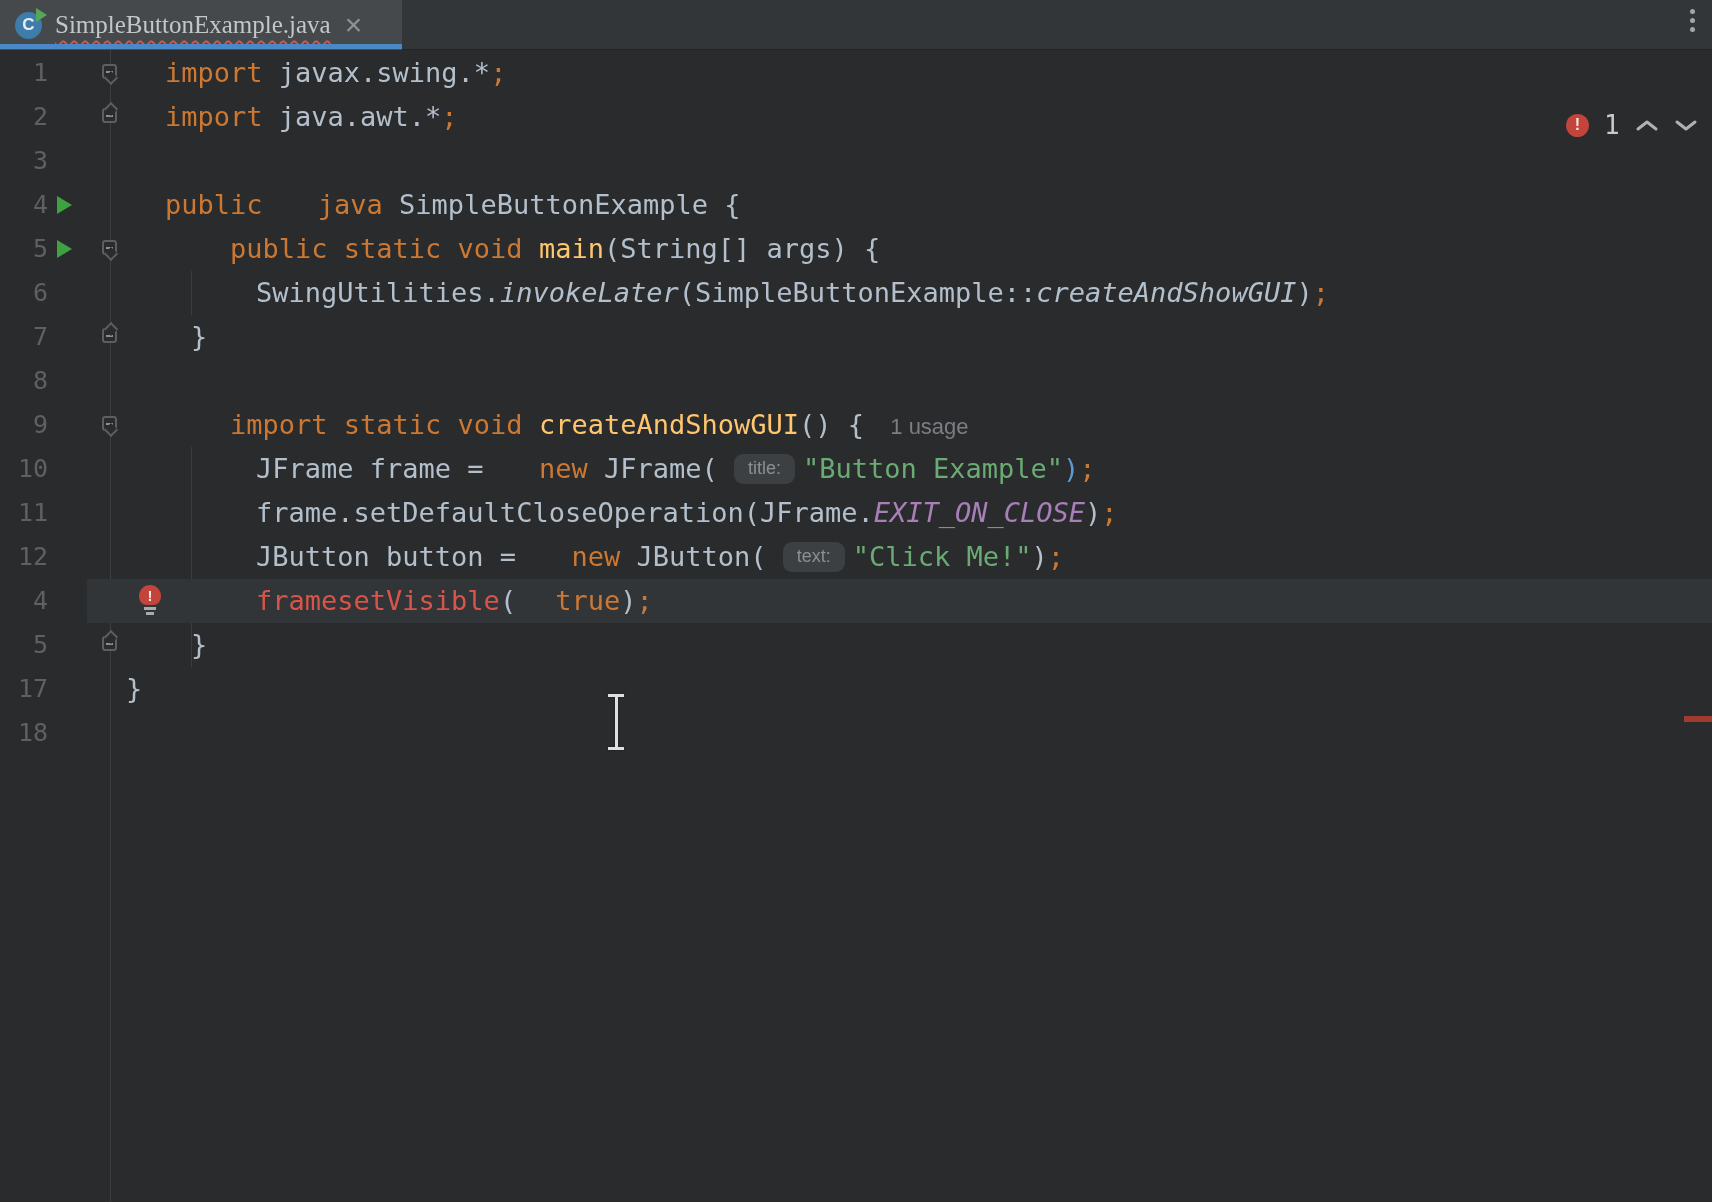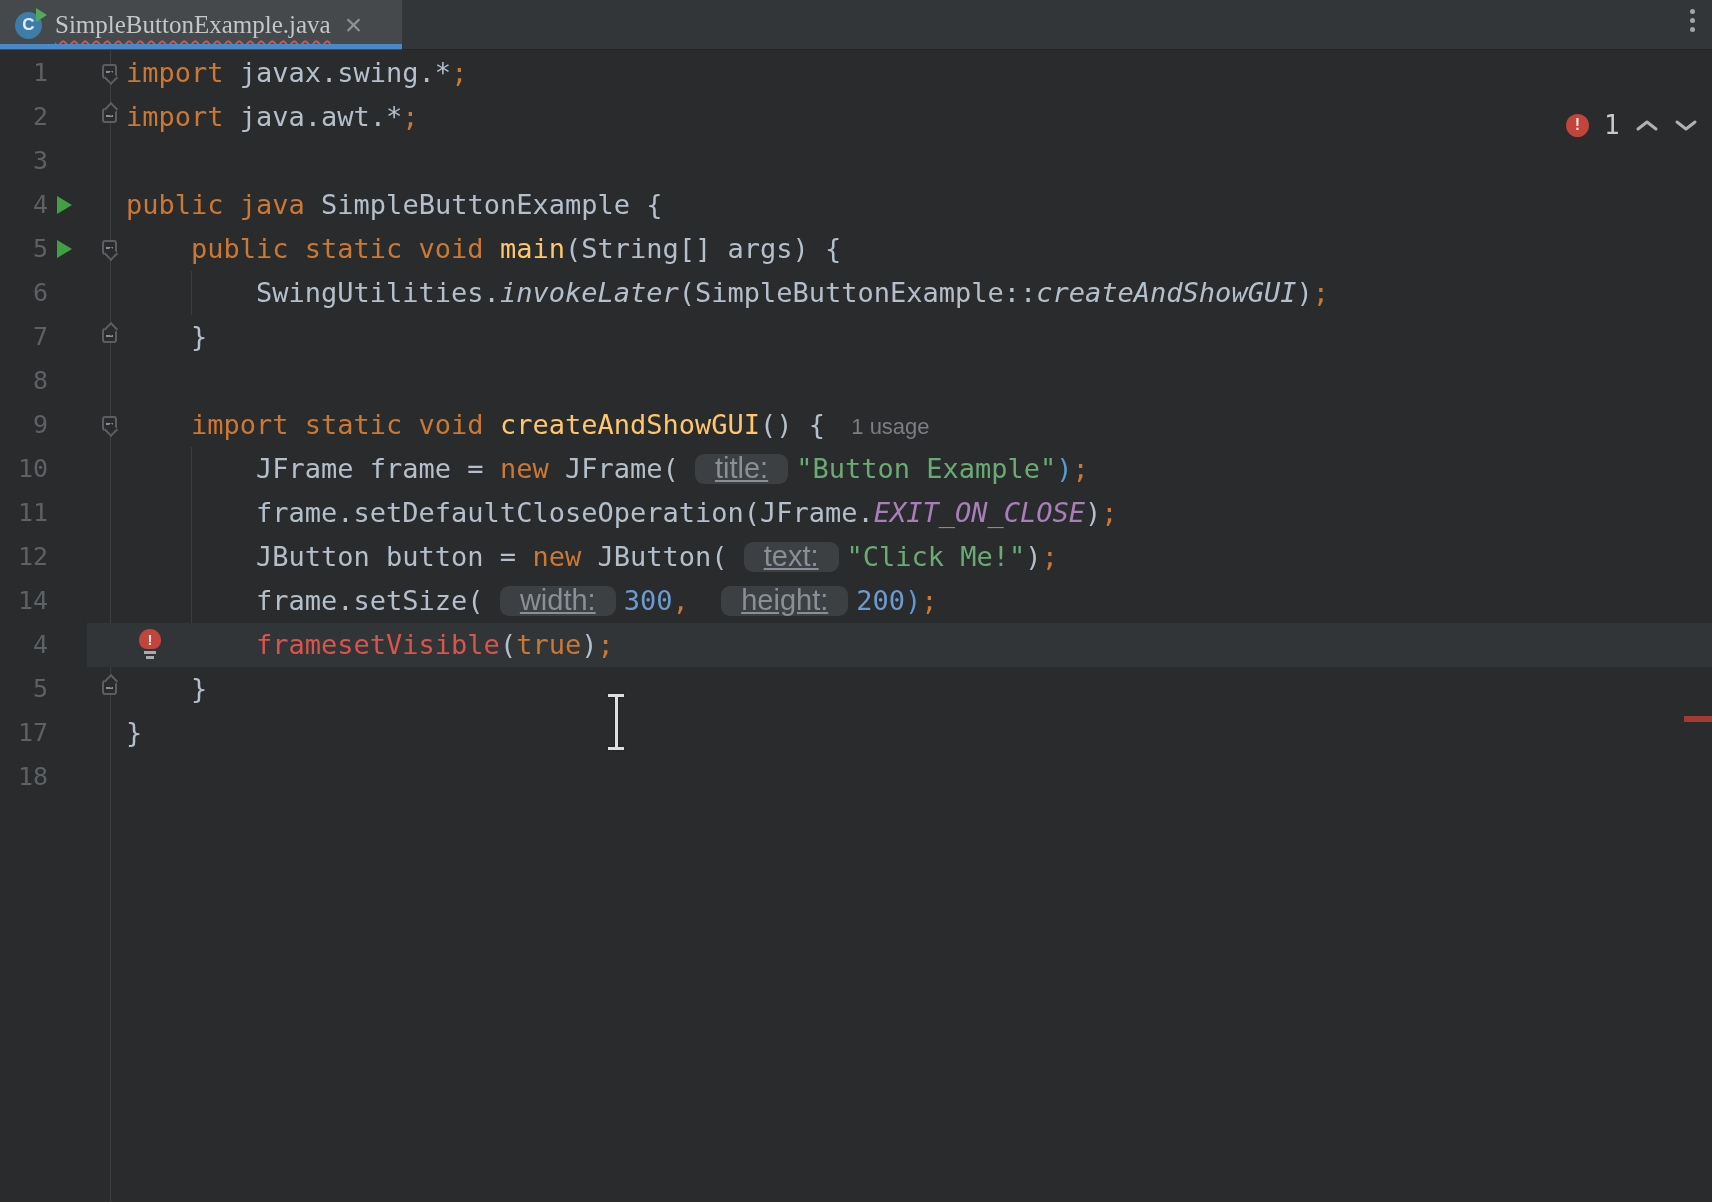--- a/index.html
+++ b/index.html
@@ -36,27 +36,27 @@
   .chev{cursor:pointer;display:block;}
   #stripe-mark{position:absolute;right:0;top:666px;width:28px;height:6px;background:#A13A30;cursor:pointer;}
 
   
   #code-area{position:absolute;left:0;top:1px;right:0;}
   .line{position:relative;height:44px;white-space:pre;}
   .line.current{background:linear-gradient(to right,transparent 87px,var(--ui-caretRow) 87px);}
   .lnum{position:absolute;left:0;top:0;width:48px;text-align:right;
         color:#5E6164;font-size:25px;line-height:44px;}
   .code{position:absolute;left:126px;top:0;font-size:27px;line-height:44px;color:var(--c-pl);}
-  .t-kw{color:var(--c-kw);} .t-pl{color:var(--c-pl);} .t-md{color:var(--c-md);}
+  .t-kw{color:var(--c-kw);margin-left:39px;} .t-pl{color:var(--c-pl);} .t-md{color:var(--c-md);}
   .t-st{color:var(--c-st);} .t-nu{color:var(--c-nu);} .t-er{color:var(--c-er);}
   .t-pu{color:var(--c-pu);} .t-pb{color:var(--c-pb);}
   .t-im{color:var(--c-pl);font-style:italic;} .t-co{color:var(--c-co);font-style:italic;}
-  .t-hint{display:inline-block;vertical-align:middle;margin:0 8px 4px 0;padding:2px 20px 4px;
+  .t-hint{display:inline-block;vertical-align:middle;margin:0 8px 4px 0;padding:2px 14px 4px;
           border-radius:9px;background:#3C4043;color:#8A8F95;
-          font-family:"Liberation Sans",sans-serif;font-size:29px;line-height:24px;text-decoration:underline;}
+          font-family:"Liberation Sans",sans-serif;font-size:18px;line-height:24px;}
   .t-us{color:#7A7F84;font-family:"Liberation Sans",sans-serif;font-size:22px;margin-left:10px;text-align:right;}
 
   
   .run-icon{position:absolute;left:57px;top:13px;width:0;height:0;cursor:pointer;
             border-left:15px solid #40A142;border-top:9px solid transparent;border-bottom:9px solid transparent;}
   .fold-marker{position:absolute;left:102px;top:13px;width:15px;height:15px;box-sizing:border-box;
                border:2px solid #5B5F62;border-radius:3px;background:var(--ui-editorBg);cursor:pointer;}
   .fold-marker::before{content:"";position:absolute;left:2px;right:2px;top:4.5px;height:2px;background:#8A8E91;}
   .fold-marker.start::after{content:"";position:absolute;left:1.5px;bottom:-6px;width:8px;height:8px;
                background:var(--ui-editorBg);border-right:2px solid #5B5F62;border-bottom:2px solid #5B5F62;
@@ -111,21 +111,20 @@
         <div class="line"><span class="lnum">3</span><span class="code"></span></div>
         <div class="line"><span class="lnum">4</span><span class="run-icon"></span><span class="code"><span class="t-kw">public</span><span class="t-pl"> </span><span class="t-kw">java</span><span class="t-pl"> SimpleButtonExample {</span></span></div>
         <div class="line"><span class="lnum">5</span><span class="run-icon"></span><span class="fold-marker start"></span><span class="code"><span class="t-pl">    </span><span class="t-kw">public static void</span><span class="t-pl"> </span><span class="t-md">main</span><span class="t-pl">(String[] args) {</span></span></div>
         <div class="line"><span class="lnum">6</span><span class="code"><span class="t-pl">        SwingUtilities.</span><span class="t-im">invokeLater</span><span class="t-pl">(SimpleButtonExample::</span><span class="t-im">createAndShowGUI</span><span class="t-pl">)</span><span class="t-pu">;</span></span></div>
         <div class="line"><span class="lnum">7</span><span class="fold-marker end"></span><span class="code"><span class="t-pl">    }</span></span></div>
         <div class="line"><span class="lnum">8</span><span class="code"></span></div>
         <div class="line"><span class="lnum">9</span><span class="fold-marker start"></span><span class="code"><span class="t-pl">    </span><span class="t-kw">import static void</span><span class="t-pl"> </span><span class="t-md">createAndShowGUI</span><span class="t-pl">() { </span><span class="t-us">1 usage</span></span></div>
         <div class="line"><span class="lnum">10</span><span class="code"><span class="t-pl">        JFrame frame = </span><span class="t-kw">new</span><span class="t-pl"> JFrame( </span><span class="t-hint">title:</span><span class="t-st">"Button Example"</span><span class="t-pb">)</span><span class="t-pu">;</span></span></div>
         <div class="line"><span class="lnum">11</span><span class="code"><span class="t-pl">        frame.setDefaultCloseOperation(JFrame.</span><span class="t-co">EXIT_ON_CLOSE</span><span class="t-pl">)</span><span class="t-pu">;</span></span></div>
         <div class="line"><span class="lnum">12</span><span class="code"><span class="t-pl">        JButton button = </span><span class="t-kw">new</span><span class="t-pl"> JButton( </span><span class="t-hint">text:</span><span class="t-st">"Click Me!"</span><span class="t-pl">)</span><span class="t-pu">;</span></span></div>
-        <div class="line"><span class="lnum">14</span><span class="code"><span class="t-pl">        frame.setSize( </span><span class="t-hint">width:</span><span class="t-nu">300</span><span class="t-pu">,</span><span class="t-pl">  </span><span class="t-hint">height:</span><span class="t-nu">200</span><span class="t-pb">)</span><span class="t-pu">;</span></span></div>
         <div class="line current"><span class="lnum">4</span><span class="bulb"><span class="globe">!</span><span class="b1"></span><span class="b2"></span></span><span class="code"><span class="t-pl">        </span><span class="t-er">framesetVisible</span><span class="t-pl">(</span><span class="t-kw">true</span><span class="t-pl">)</span><span class="t-pu">;</span></span></div>
         <div class="line"><span class="lnum">5</span><span class="fold-marker end"></span><span class="code"><span class="t-pl">    }</span></span></div>
         <div class="line"><span class="lnum">17</span><span class="code"><span class="t-pl">}</span></span></div>
         <div class="line"><span class="lnum">18</span><span class="code"></span></div>
       </div>
 
     <div id="error-widget">
       <div class="err-circle">
           <span>!</span>
         </div>

